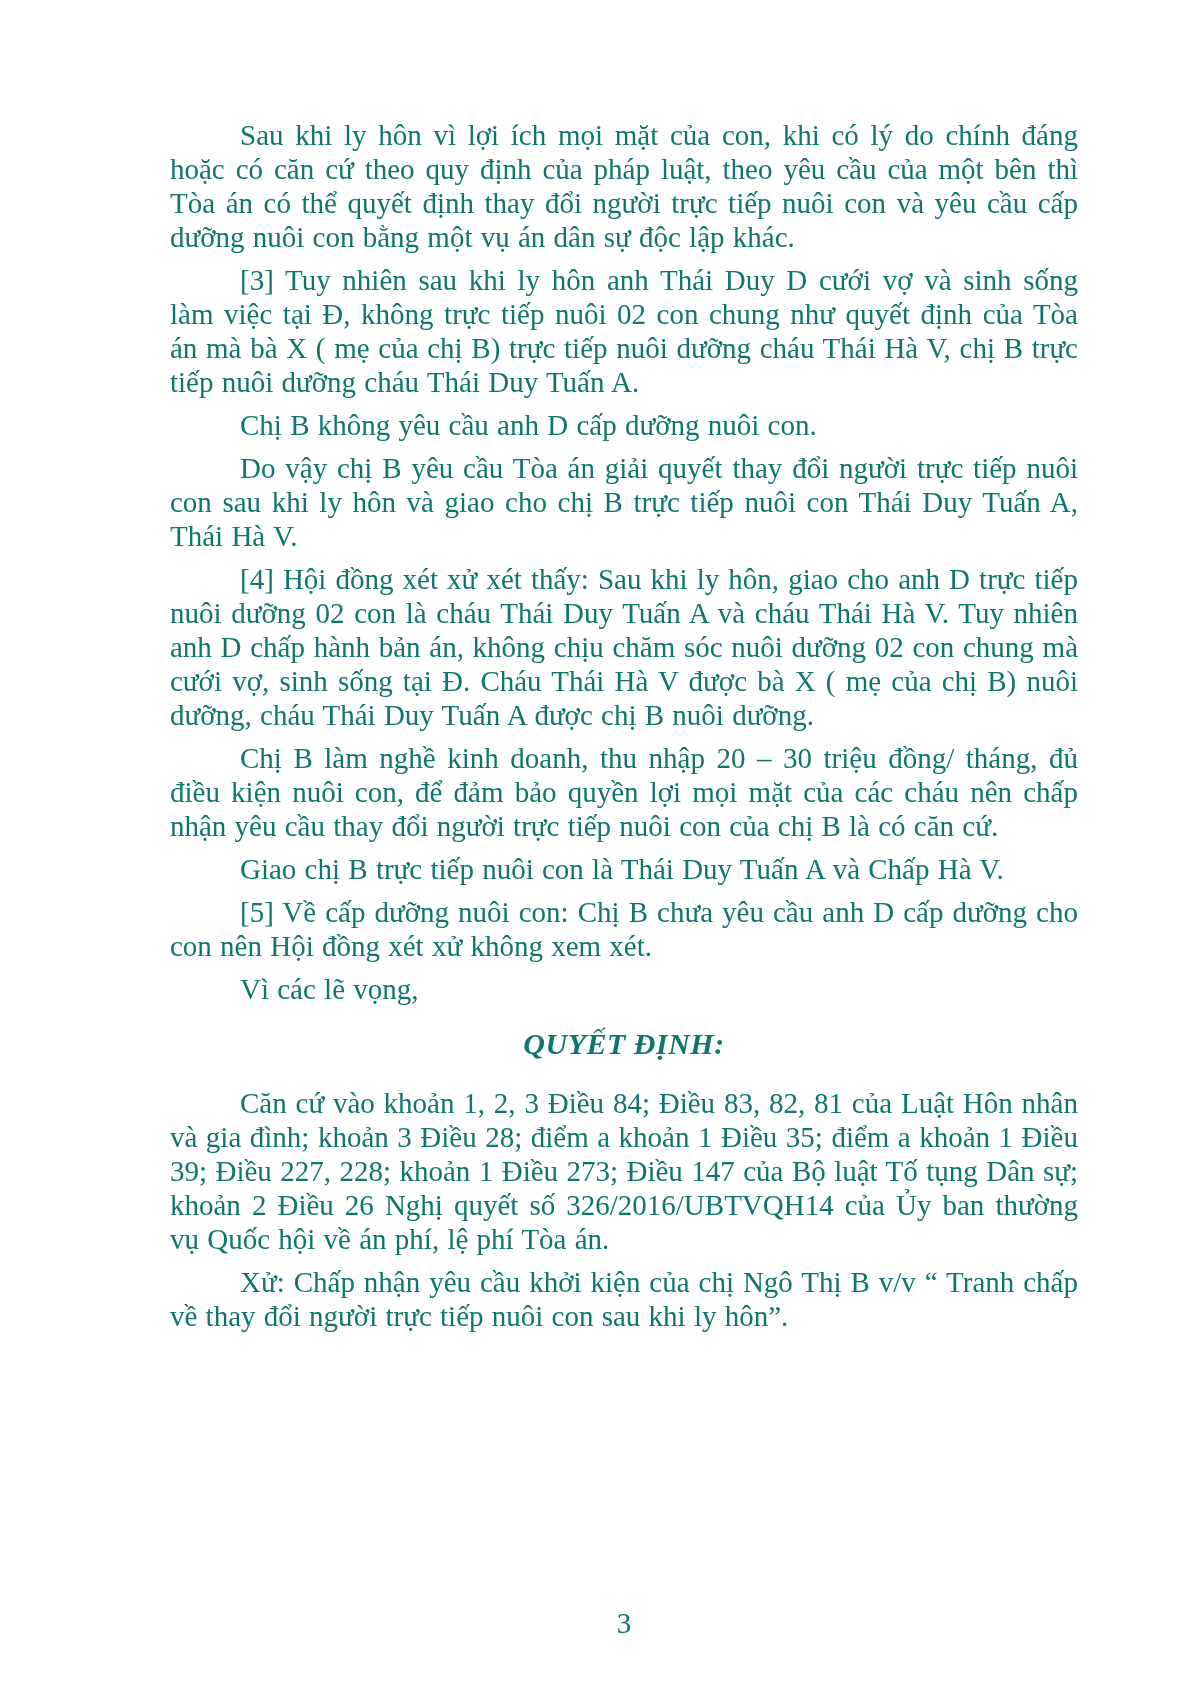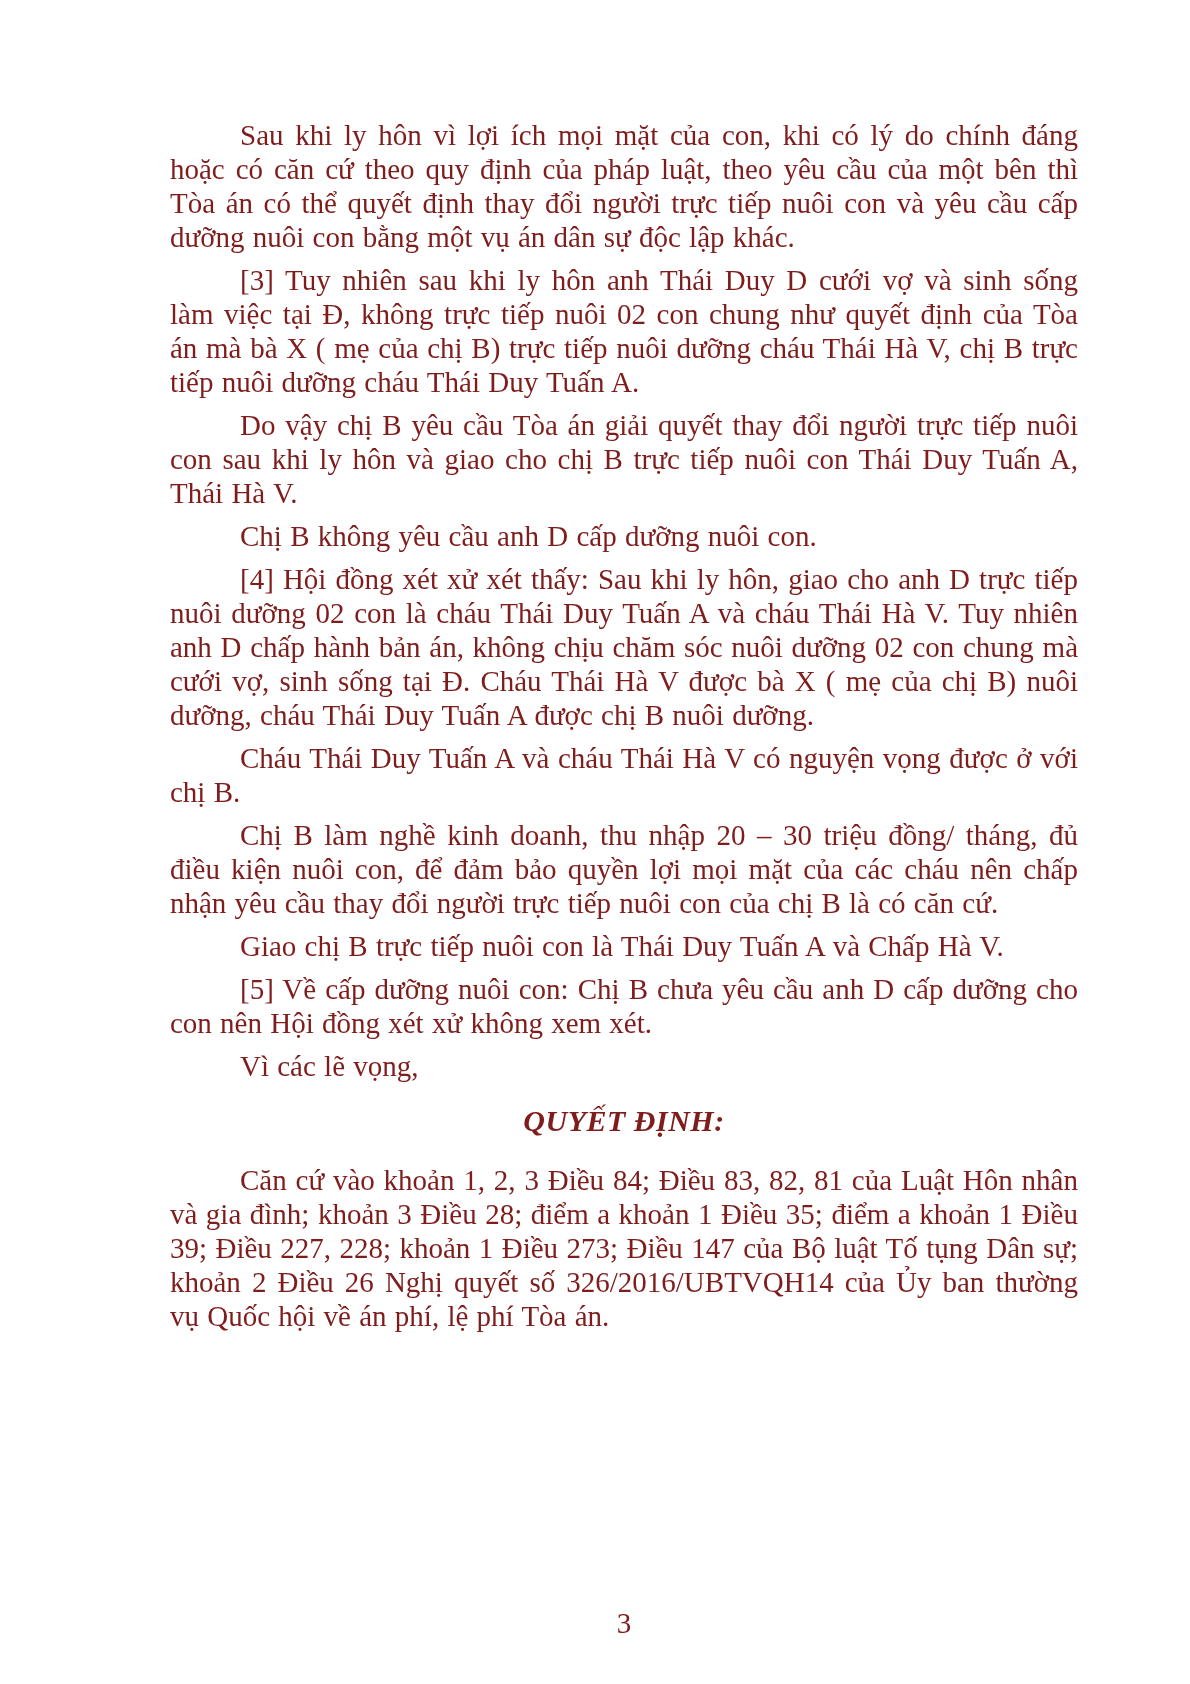--- a/index.html
+++ b/index.html
@@ -7,21 +7,21 @@
     padding: 0;
     background: #ffffff;
   }
   .page {
     position: relative;
     width: 1190px;
     height: 1684px;
     background: #ffffff;
     overflow: hidden;
     font-family: "Liberation Serif", "DejaVu Serif", serif;
-    color: #7f1d1d;
+    color: #0f766e;
   }
   .content {
     position: absolute;
     left: 170px;
     top: 118px;
     width: 908px;
   }
   .para {
     margin: 0 0 9px 0;
     font-size: 29px;
@@ -49,28 +49,28 @@
     line-height: 34px;
   }
 </style>
 </head>
 <body>
 
 <div class="page">
   <div class="content">
     <p class="para">Sau khi ly hôn vì lợi ích mọi mặt của con, khi có lý do chính đáng hoặc có căn cứ theo quy định của pháp luật, theo yêu cầu của một bên thì Tòa án có thể quyết định thay đổi người trực tiếp nuôi con và yêu cầu cấp dưỡng nuôi con bằng một vụ án dân sự độc lập khác.</p>
     <p class="para">[3] Tuy nhiên sau khi ly hôn anh Thái Duy D cưới vợ và sinh sống làm việc tại Đ, không trực tiếp nuôi 02 con chung như quyết định của Tòa án mà bà X ( mẹ của chị B) trực tiếp nuôi dưỡng cháu Thái Hà V, chị B trực tiếp nuôi dưỡng cháu Thái Duy Tuấn A.</p>
+    <p class="para">Chị B không yêu cầu anh D cấp dưỡng nuôi con.</p>
     <p class="para">Do vậy chị B yêu cầu Tòa án giải quyết thay đổi người trực tiếp nuôi con sau khi ly hôn và giao cho chị B trực tiếp nuôi con Thái Duy Tuấn A, Thái Hà V.</p>
-    <p class="para">Chị B không yêu cầu anh D cấp dưỡng nuôi con.</p>
     <p class="para">[4] Hội đồng xét xử xét thấy: Sau khi ly hôn, giao cho anh D trực tiếp nuôi dưỡng 02 con là cháu Thái Duy Tuấn A và cháu Thái Hà V. Tuy nhiên anh D chấp hành bản án, không chịu chăm sóc nuôi dưỡng 02 con chung mà cưới vợ, sinh sống tại Đ. Cháu Thái Hà V được bà X ( mẹ của chị B) nuôi dưỡng, cháu Thái Duy Tuấn A được chị B nuôi dưỡng.</p>
-    <p class="para">Cháu Thái Duy Tuấn A và cháu Thái Hà V có nguyện vọng được ở với chị B.</p>
     <p class="para">Chị B làm nghề kinh doanh, thu nhập 20 – 30 triệu đồng/ tháng, đủ điều kiện nuôi con, để đảm bảo quyền lợi mọi mặt của các cháu nên chấp nhận  yêu cầu thay đổi người trực tiếp nuôi con của chị B là có căn cứ.</p>
     <p class="para">Giao chị B trực tiếp nuôi con là Thái Duy Tuấn A và Chấp Hà V.</p>
     <p class="para">[5] Về cấp dưỡng nuôi con: Chị B chưa yêu cầu anh D cấp dưỡng cho con nên Hội đồng xét xử không xem xét.</p>
     <p class="para">Vì các lẽ vọng,</p>
 
     <h2 class="heading">QUYẾT ĐỊNH:</h2>
 
     <p class="para">Căn cứ vào khoản 1, 2, 3 Điều 84; Điều 83, 82, 81 của Luật Hôn nhân và gia đình;  khoản 3 Điều  28; điểm a  khoản 1 Điều 35; điểm a khoản 1 Điều 39; Điều 227, 228; khoản 1 Điều 273; Điều 147 của Bộ luật Tố tụng Dân sự; khoản 2 Điều 26 Nghị quyết số 326/2016/UBTVQH14 của Ủy ban thường vụ Quốc hội về án phí, lệ phí Tòa án.</p>
+    <p class="para">Xử: Chấp nhận yêu cầu khởi kiện của chị Ngô Thị B v/v “ Tranh chấp về thay đổi người trực tiếp nuôi con sau khi ly hôn”.</p>
   </div>
 
   <div class="footer">3</div>
 </div>
 
 </body></html>

